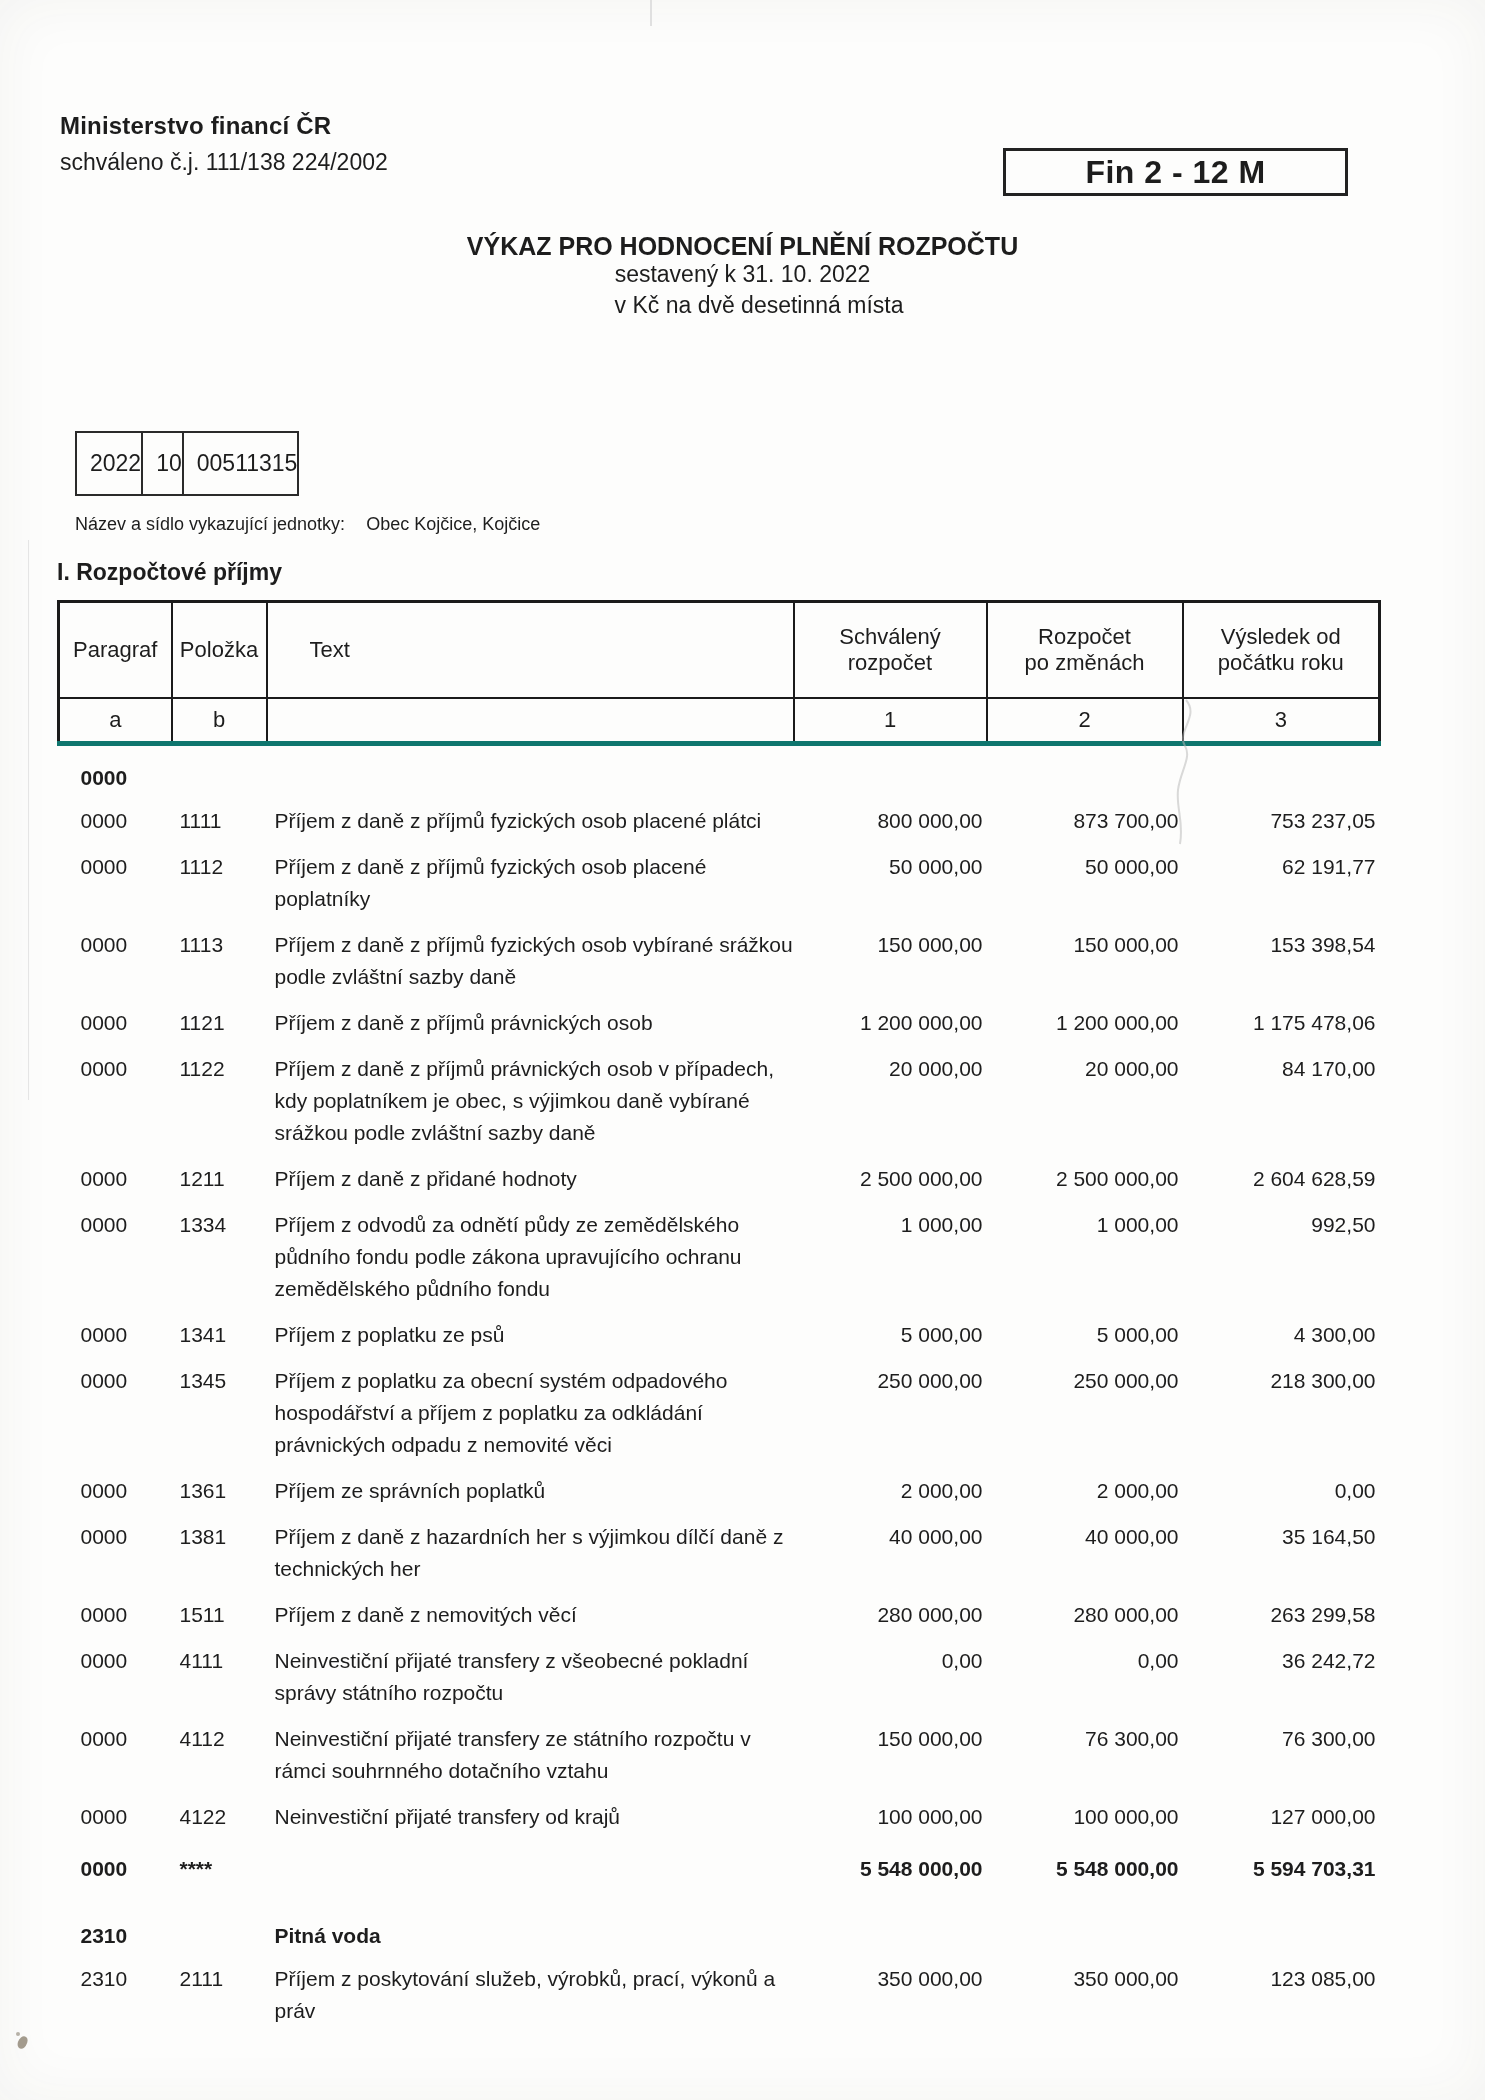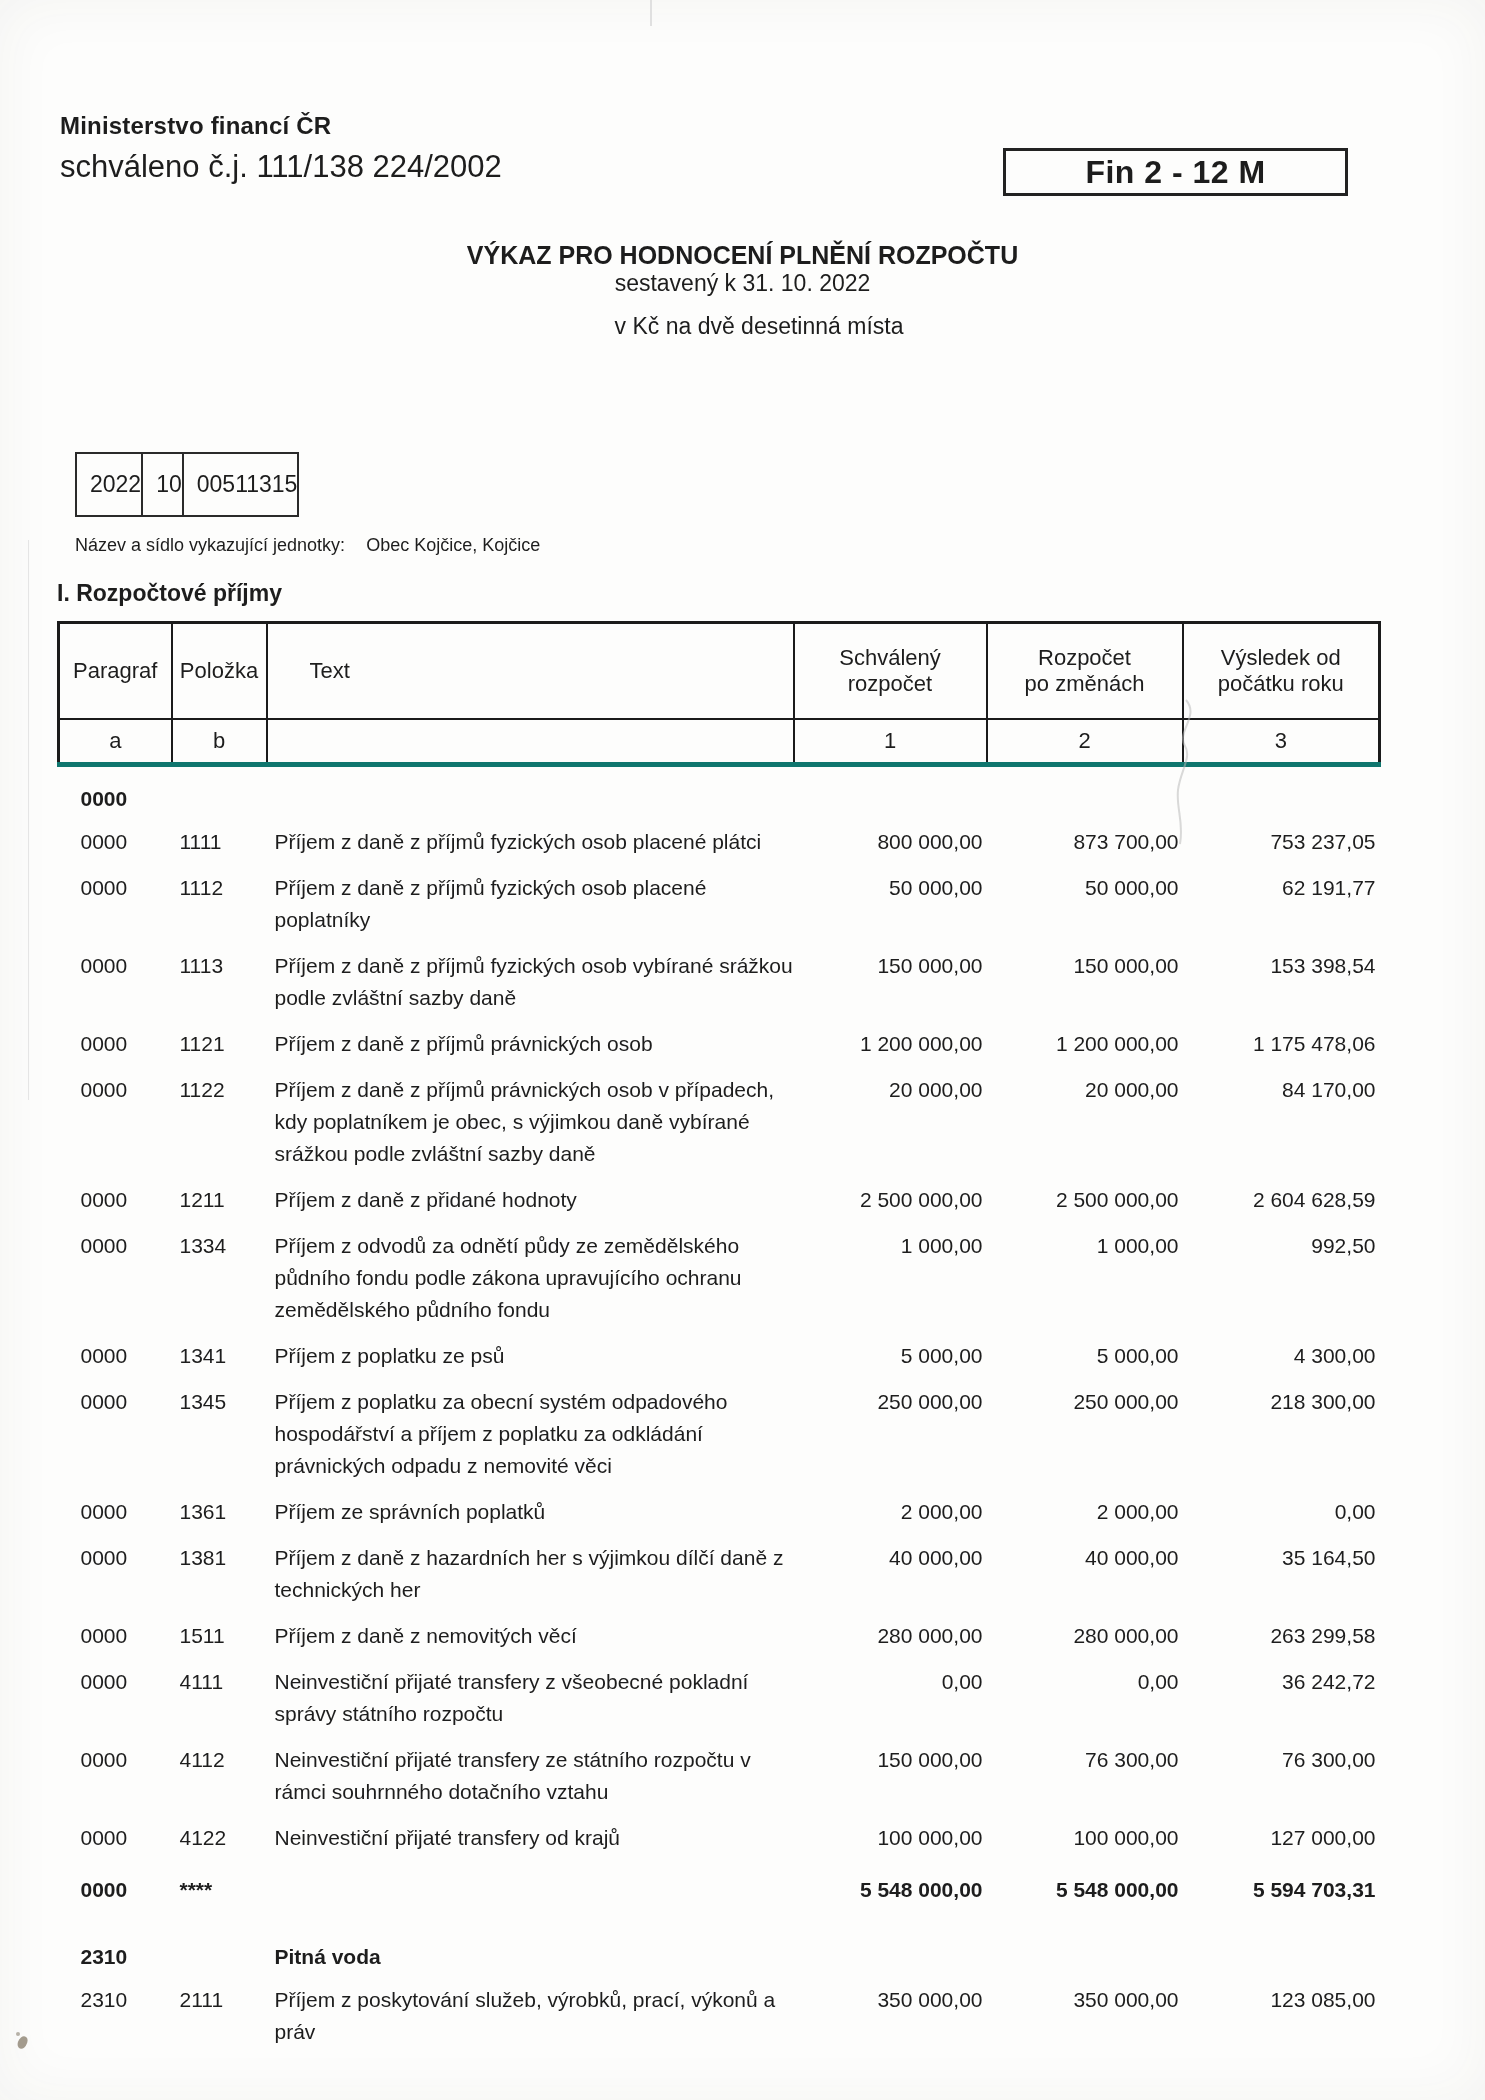--- a/index.html
+++ b/index.html
@@ -11,35 +11,35 @@
     width: 1485px;
     height: 2100px;
     background: #fdfdfc;
     overflow: hidden;
     box-shadow: inset 0 0 60px rgba(60,55,45,0.05);
   }
 
   
   .doc-header { padding-top: 112px; padding-left: 60px; }
   .issuer { font-size: 24px; font-weight: bold; letter-spacing: 0.2px; }
-  .approval { font-size: 31px; margin-top: 9px; }
+  .approval { font-size: 23px; margin-top: 9px; }
   .form-code-box {
     position: absolute; left: 1003px; top: 148px;
     width: 345px; height: 48px;
     border: 3px solid #222;
     display: flex; align-items: center; justify-content: center;
   }
   .form-code { font-size: 32px; font-weight: bold; letter-spacing: 0.5px; }
 
   
   .title-block { margin-top: 56px; text-align: center; }
   .title-1 { font-size: 25px; font-weight: bold; }
   .title-2 { font-size: 25px; font-weight: bold; margin-top: 7px; }
   .compiled { font-size: 23px; margin-top: 0; }
-  .currency-note { font-size: 23px; margin-top: 16px; padding-left: 33px; }
+  .currency-note { font-size: 23px; margin-top: 4px; padding-left: 33px; }
 
   
   .id-table { border-collapse: collapse; margin: 112px 0 0 75px; table-layout: fixed; }
   .id-table td {
     border: 2px solid #2a2a2a;
     font-size: 23px;
     height: 63px;
     padding-left: 13px;
     vertical-align: middle;
   }

